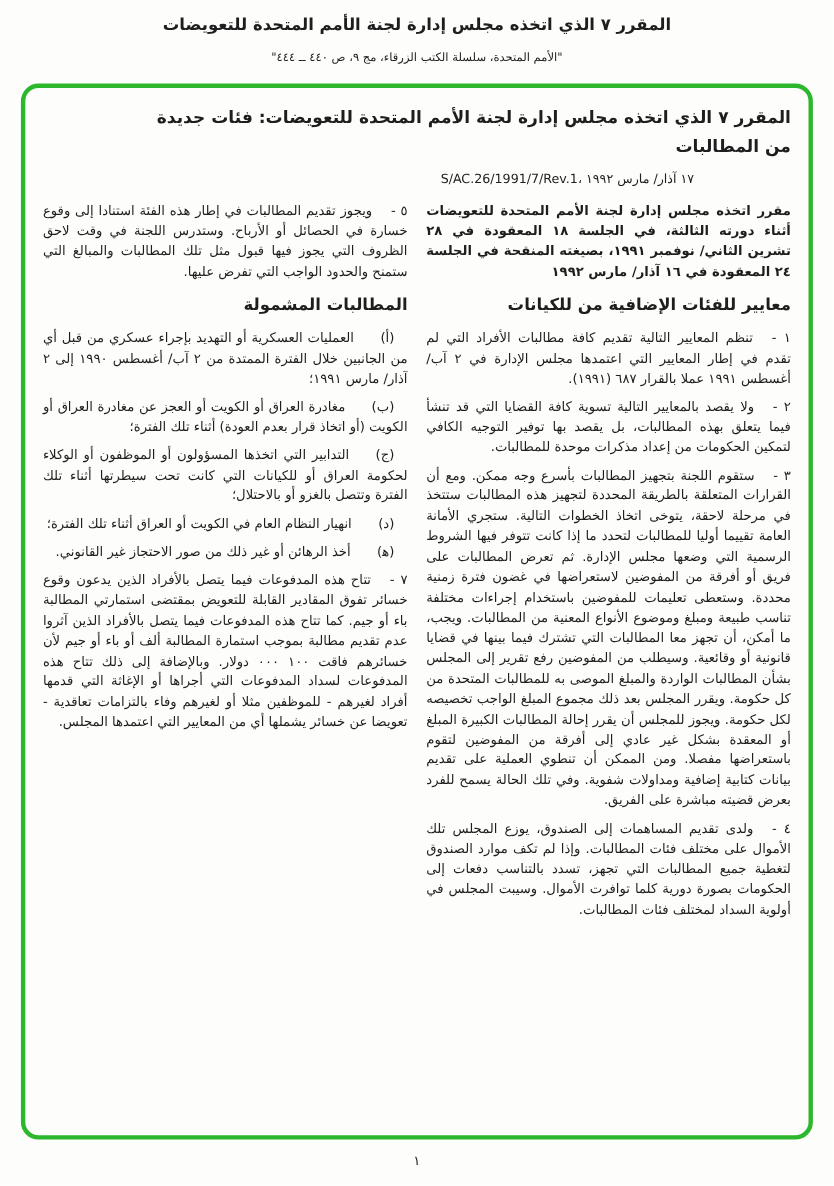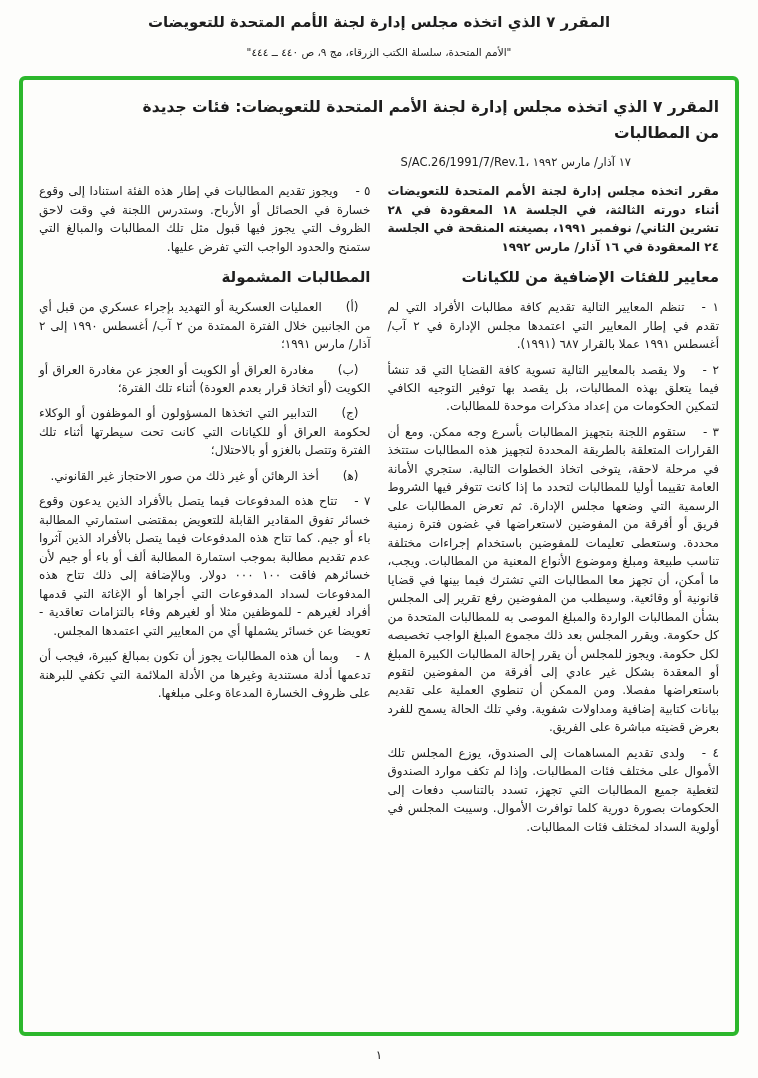--- a/index.html
+++ b/index.html
@@ -18,21 +18,21 @@
   .page-header { text-align: center; padding-top: 13px; }
   .header-title { font-size: 15px; font-weight: bold; letter-spacing: 0.2px; }
   .header-subtitle { font-size: 10.5px; margin-top: 15px; color: #222; }
 
   
   .green-box {
     position: absolute;
     left: 19px; top: 76px;
     width: 720px; height: 960px;
     border: 4px solid #2cb72c;
-    border-radius: 6px;
+    border-radius: 16px;
     padding: 15px 16px 13px 16px;
     background: #fdfdfb;
     overflow: hidden;
   }
 
   .doc-title {
     font-size: 15.5px;
     font-weight: bold;
     text-align: right;
     line-height: 1.65;
@@ -135,32 +135,32 @@
         </p>
 
         <p class="para">
           <span class="marker">(ب)</span><span>مغادرة العراق أو الكويت أو العجز عن مغادرة العراق أو الكويت (أو اتخاذ قرار بعدم العودة) أثناء تلك الفترة؛</span>
         </p>
 
         <p class="para">
           <span class="marker">(ج)</span><span>التدابير التي اتخذها المسؤولون أو الموظفون أو الوكلاء لحكومة العراق أو للكيانات التي كانت تحت سيطرتها أثناء تلك الفترة وتتصل بالغزو أو بالاحتلال؛</span>
         </p>
 
+        <p class="para">
+          <span class="marker">(د)</span><span>انهيار النظام العام في الكويت أو العراق أثناء تلك الفترة؛</span>
+        </p>
 
         <p class="para">
           <span class="marker">(ﻫ)</span><span>أخذ الرهائن أو غير ذلك من صور الاحتجاز غير القانوني.</span>
         </p>
 
         <p class="para">
           <span class="pnum">٧ -</span><span>تتاح هذه المدفوعات فيما يتصل بالأفراد الذين يدعون وقوع خسائر تفوق المقادير القابلة للتعويض بمقتضى استمارتي المطالبة باء أو جيم. كما تتاح هذه المدفوعات فيما يتصل بالأفراد الذين آثروا عدم تقديم مطالبة بموجب استمارة المطالبة ألف أو باء أو جيم لأن خسائرهم فاقت ١٠٠ ٠٠٠ دولار. وبالإضافة إلى ذلك تتاح هذه المدفوعات لسداد المدفوعات التي أجراها أو الإغاثة التي قدمها أفراد لغيرهم - للموظفين مثلا أو لغيرهم وفاء بالتزامات تعاقدية - تعويضا عن خسائر يشملها أي من المعايير التي اعتمدها المجلس.</span>
         </p>
 
-        <p class="para">
-          <span class="pnum">٨ -</span><span>وبما أن هذه المطالبات يجوز أن تكون بمبالغ كبيرة، فيجب أن تدعمها أدلة مستندية وغيرها من الأدلة الملائمة التي تكفي للبرهنة على ظروف الخسارة المدعاة وعلى مبلغها.</span>
-        </p>
 
       </section>
 
     </div>
   </div>
 
   <div class="page-num">١</div>
 
 </div>
 

